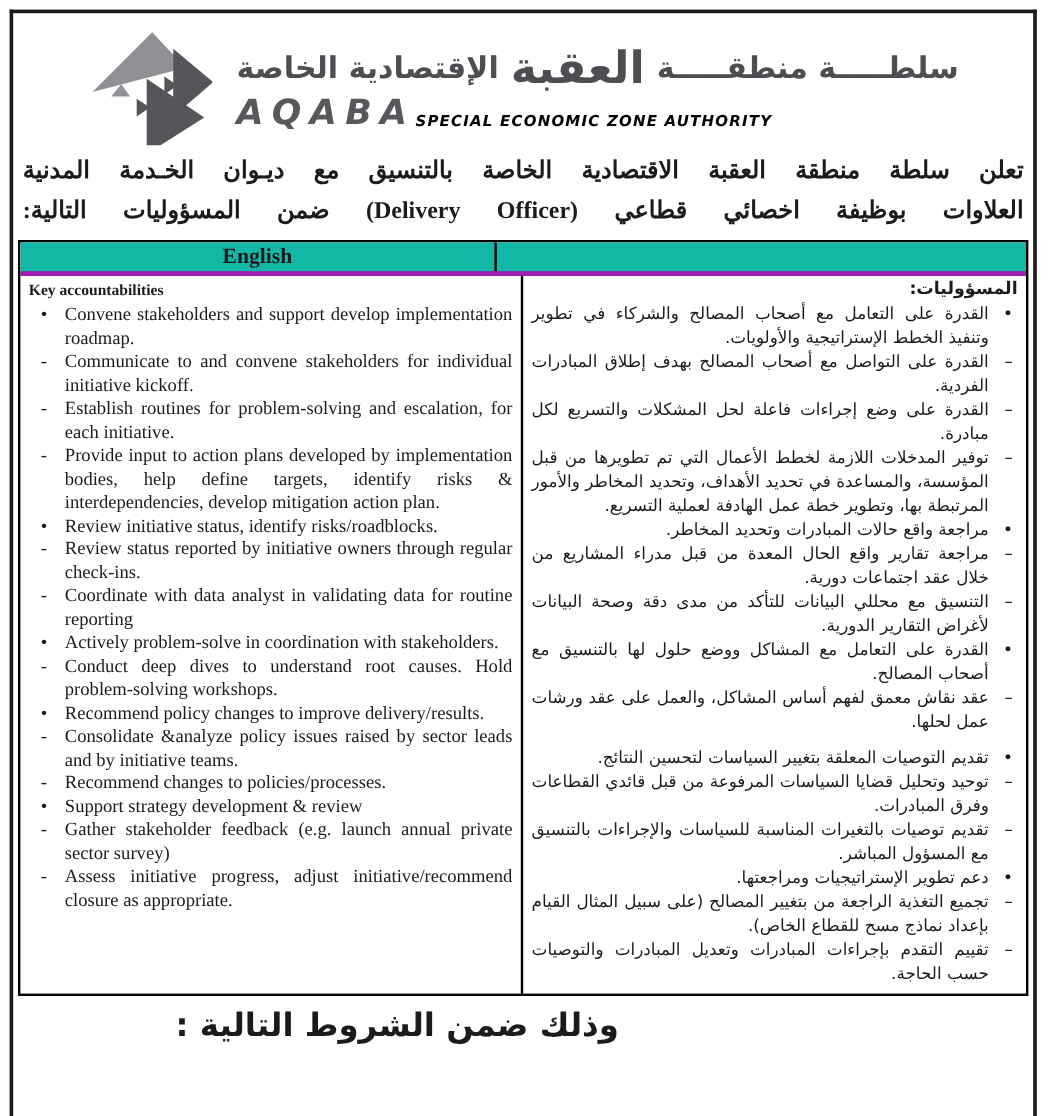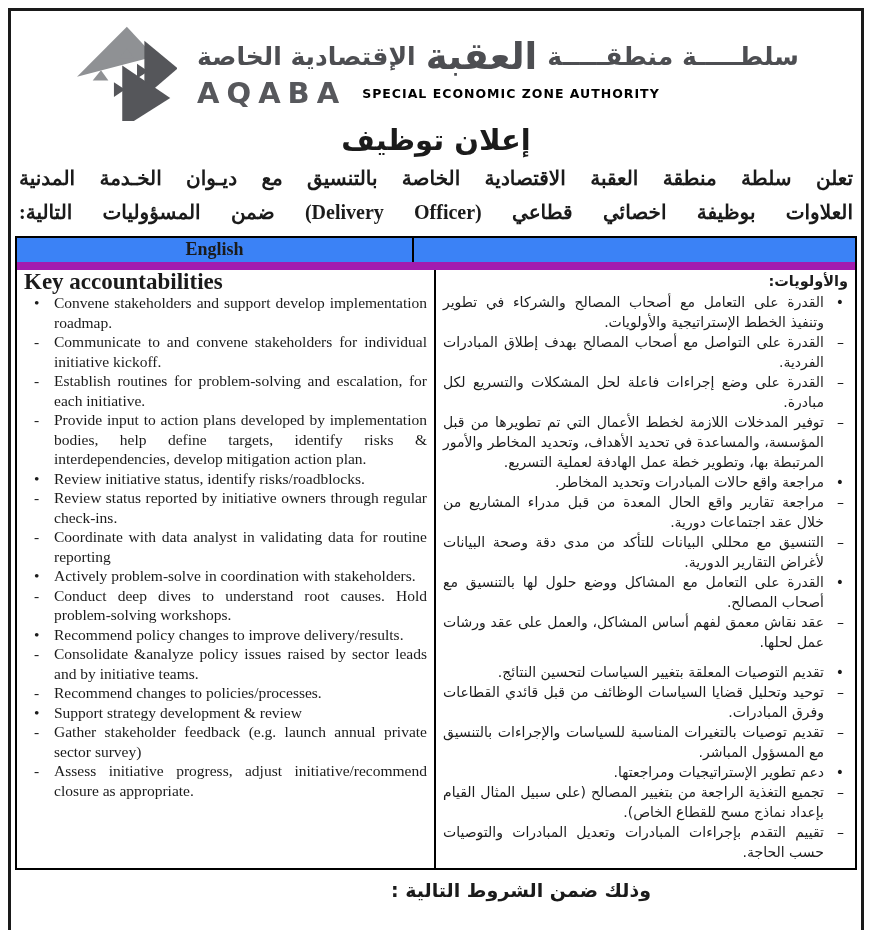--- a/index.html
+++ b/index.html
@@ -9,53 +9,53 @@
         border:3px solid #1a1a1a;border-bottom:none;box-sizing:border-box;background:#fff;}
 
   
   .logo-row{display:flex;justify-content:center;align-items:center;gap:20px;margin-top:14px;height:96px;}
   .logo-icon{width:104px;height:96px;flex:none;}
   .logo-text{display:flex;flex-direction:column;align-items:flex-start;}
   .logo-ar{direction:rtl;display:flex;align-items:center;gap:10px;color:#4d4e52;
            font-family:"DejaVu Sans", sans-serif;}
   .logo-ar-side{font-size:25px;font-weight:bold;}
   .logo-ar-big{font-size:37px;font-weight:bold;letter-spacing:-1px;line-height:1;}
-  .logo-en{display:flex;align-items:center;gap:16px;margin-top:4px;}
+  .logo-en{display:flex;align-items:flex-end;margin-top:4px;font-style:italic;}
   .aqaba{font-family:"DejaVu Sans", sans-serif;font-weight:bold;font-size:29px;
          letter-spacing:7px;color:#57585c;line-height:1;}
   .sezahq{font-family:"DejaVu Sans", sans-serif;font-weight:bold;font-size:12.5px;
           letter-spacing:1px;color:#000000;}
 
   
   .title{text-align:center;font-family:"DejaVu Sans", sans-serif;font-weight:bold;
          font-size:29px;line-height:34px;margin-top:2px;}
   .intro{margin:4px 8px 0 8px;direction:rtl;}
   .intro-line{font-family:Liberation Serif, serif;font-weight:bold;font-size:20px;
               line-height:34px;text-align:justify;text-align-last:justify;}
 
   
   .tbl{margin:7px 4px 0 4px;border:2px solid #000;}
-  .tbl-head{display:grid;grid-template-columns:1fr 1fr;background:#3b82f6;border-bottom:8px solid #a21caf;gap:44px;}
+  .tbl-head{display:grid;grid-template-columns:1fr 1fr;background:#14b8a6;border-bottom:4px solid #a21caf;gap:44px;}
   .th{text-align:center;font-weight:bold;font-size:18px;padding:1px 0 2px 0;}
   .th-en{border-right:2px solid #000;}
   .tbl-body{display:grid;grid-template-columns:1fr 1fr;min-height:598px;}
   .cell{padding:1px 7px 6px 7px;box-sizing:border-box;}
   .cell-en{border-right:2px solid #000;font-size:15.5px;line-height:19.5px;}
   .cell-ar{direction:rtl;font-family:"DejaVu Sans", sans-serif;font-size:14px;line-height:20px;}
-  .cell-heading-en{font-weight:bold;font-size:23px;line-height:22px;}
+  .cell-heading-en{font-weight:bold;font-size:13px;line-height:22px;}
   .cell-heading-ar{font-weight:bold;font-size:14.5px;line-height:21px;text-align:right;}
   .li{display:flex;}
   .li .marker{flex:0 0 30px;padding-left:10px;box-sizing:border-box;}
   .cell-ar .li .marker{flex:0 0 24px;padding-left:0;padding-right:4px;}
   .li .txt{flex:1;text-align:justify;}
   .li.gap{margin-top:10px;}
 
   
-  .footer{direction:rtl;text-align:right;margin:9px 210px 0 0;
-          font-family:"DejaVu Sans", sans-serif;font-weight:bold;font-size:19px;}
+  .footer{direction:rtl;text-align:center;margin:9px 210px 0 0;
+          font-family:"DejaVu Sans", sans-serif;font-weight:bold;font-size:27px;}
 </style>
 </head>
 <body>
 
 <div class="page">
 
   <div class="logo-row">
     <svg class="logo-icon" viewBox="0 0 110 104">
       <polygon points="57,2 3,56 87,34" fill="#8f9194"></polygon>
       <polygon points="76,17 76,78 112,47" fill="#55565a"></polygon>
@@ -71,21 +71,20 @@
         <span class="logo-ar-big">العقبة</span>
         <span class="logo-ar-side">الإقتصادية الخاصة</span>
       </div>
       <div class="logo-en">
         <span class="aqaba">AQABA</span>
         <span class="sezahq">SPECIAL ECONOMIC ZONE AUTHORITY</span>
       </div>
     </div>
   </div>
 
-  <div class="title">إعلان توظيف</div>
   <div class="intro">
     <div class="intro-line">تعلن سلطة منطقة العقبة الاقتصادية الخاصة بالتنسيق مع ديـوان الخـدمة المدنية</div>
     <div class="intro-line">العلاوات بوظيفة اخصائي قطاعي (Delivery Officer) ضمن المسؤوليات التالية:</div>
   </div>
 
   <div class="tbl">
     <div class="tbl-head">
       <div class="th th-en">English</div>
     </div>
     <div class="tbl-body">
@@ -148,21 +147,21 @@
               <span class="marker">-</span>
               <span class="txt">Gather stakeholder feedback (e.g. launch annual private sector survey)</span>
             </div>
             <div class="li">
               <span class="marker">-</span>
               <span class="txt">Assess initiative progress, adjust initiative/recommend closure as appropriate.</span>
             </div>
           </div>
       </div>
       <div class="cell cell-ar">
-        <div class="cell-heading-ar">والأولويات:</div>
+        <div class="cell-heading-ar">المسؤوليات:</div>
         <div>
             <div class="li">
               <span class="marker">•</span>
               <span class="txt">القدرة على التعامل مع أصحاب المصالح والشركاء في تطوير وتنفيذ الخطط الإستراتيجية والأولويات.</span>
             </div>
             <div class="li">
               <span class="marker">–</span>
               <span class="txt">القدرة على التواصل مع أصحاب المصالح بهدف إطلاق المبادرات الفردية.</span>
             </div>
             <div class="li">
@@ -192,21 +191,21 @@
             <div class="li">
               <span class="marker">–</span>
               <span class="txt">عقد نقاش معمق لفهم أساس المشاكل، والعمل على عقد ورشات عمل لحلها.</span>
             </div>
             <div class="li gap">
               <span class="marker">•</span>
               <span class="txt">تقديم التوصيات المعلقة بتغيير السياسات لتحسين النتائج.</span>
             </div>
             <div class="li">
               <span class="marker">–</span>
-              <span class="txt">توحيد وتحليل قضايا السياسات الوظائف من قبل قائدي القطاعات وفرق المبادرات.</span>
+              <span class="txt">توحيد وتحليل قضايا السياسات المرفوعة من قبل قائدي القطاعات وفرق المبادرات.</span>
             </div>
             <div class="li">
               <span class="marker">–</span>
               <span class="txt">تقديم توصيات بالتغيرات المناسبة للسياسات والإجراءات بالتنسيق مع المسؤول المباشر.</span>
             </div>
             <div class="li">
               <span class="marker">•</span>
               <span class="txt">دعم تطوير الإستراتيجيات ومراجعتها.</span>
             </div>
             <div class="li">

